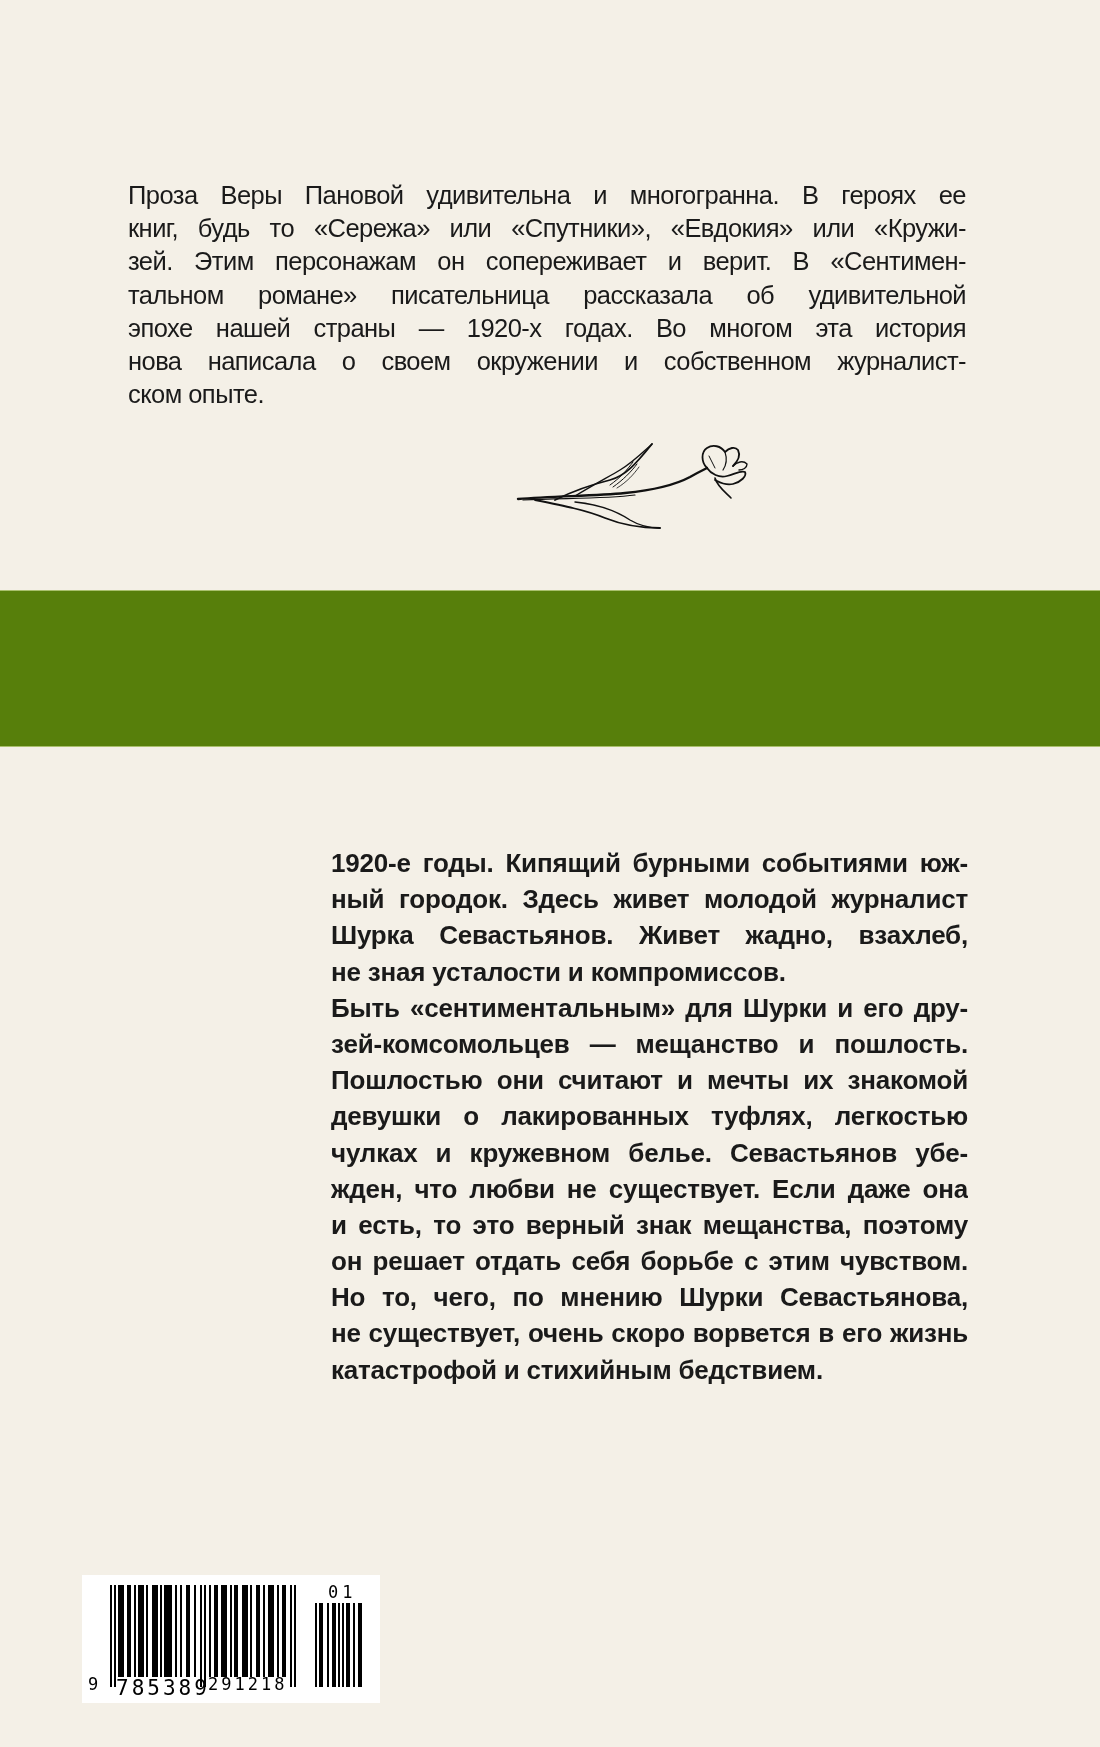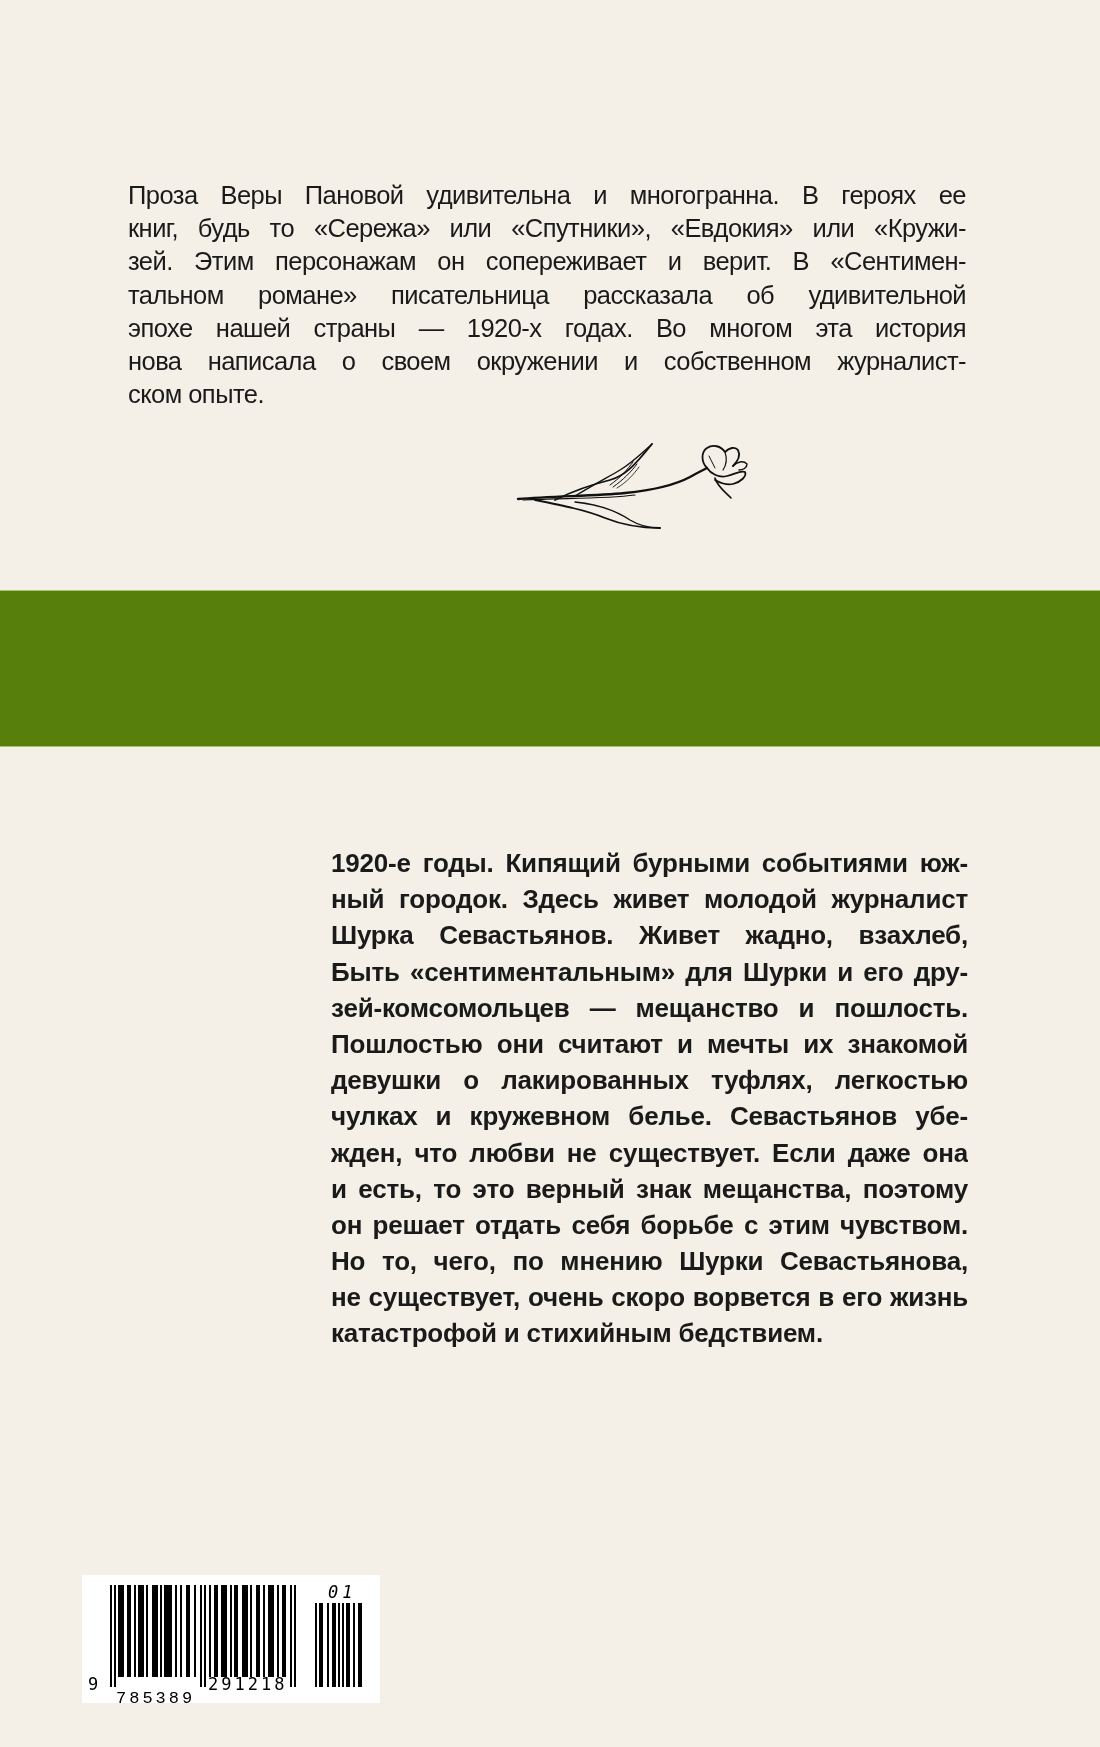--- a/index.html
+++ b/index.html
@@ -116,20 +116,21 @@
     <path d="M194 16 C196 20 198 24 200 28" stroke-width="1"></path>
   </svg>
 </div>
 
 <div id="band"></div>
 
 <div id="synopsis" class="block">
   <span class="line">1920-е годы. Кипящий бурными событиями юж-</span>
   <span class="line">ный городок. Здесь живет молодой журналист</span>
   <span class="line">Шурка Севастьянов. Живет жадно, взахлеб,</span>
+  <span class="line last">не зная усталости и компромиссов.</span>
   <span class="line">Быть «сентиментальным» для Шурки и его дру-</span>
   <span class="line">зей-комсомольцев — мещанство и пошлость.</span>
   <span class="line">Пошлостью они считают и мечты их знакомой</span>
   <span class="line">девушки о лакированных туфлях, легкостью</span>
   <span class="line">чулках и кружевном белье. Севастьянов убе-</span>
   <span class="line">жден, что любви не существует. Если даже она</span>
   <span class="line">и есть, то это верный знак мещанства, поэтому</span>
   <span class="line">он решает отдать себя борьбе с этим чувством.</span>
   <span class="line">Но то, чего, по мнению Шурки Севастьянова,</span>
   <span class="line">не существует, очень скоро ворвется в его жизнь</span>
@@ -179,16 +180,16 @@
       <rect x="260" y="28" width="2" height="84"></rect>
       <rect x="264" y="28" width="4" height="84"></rect>
       <rect x="271" y="28" width="2" height="84"></rect>
       <rect x="276" y="28" width="4" height="84"></rect>
     </g>
   </svg>
 </div>
 
 <div style="position:absolute;left:82px;top:1575px;width:298px;height:128px;pointer-events:none;font-family:'DejaVu Sans Mono','Liberation Mono',monospace;color:#000;">
   <span style="position:absolute;left:6px;top:100px;font-size:17px;line-height:18px;">9</span>
-  <span style="position:absolute;left:34px;top:115px;font-size:17px;line-height:18px;letter-spacing:3px;font-family:Liberation Mono, monospace;">785389</span>
+  <span style="position:absolute;left:34px;top:104px;font-size:21px;line-height:18px;letter-spacing:3px;">785389</span>
   <span style="position:absolute;left:126px;top:100px;font-size:17px;line-height:18px;letter-spacing:3px;">291218</span>
-  <span style="position:absolute;left:246px;top:8px;font-size:17px;line-height:18px;letter-spacing:4px;font-style:italic;">01</span>
+  <span style="position:absolute;left:246px;top:8px;font-size:17px;line-height:18px;letter-spacing:4px;">01</span>
 </div>
 
 </body></html>

